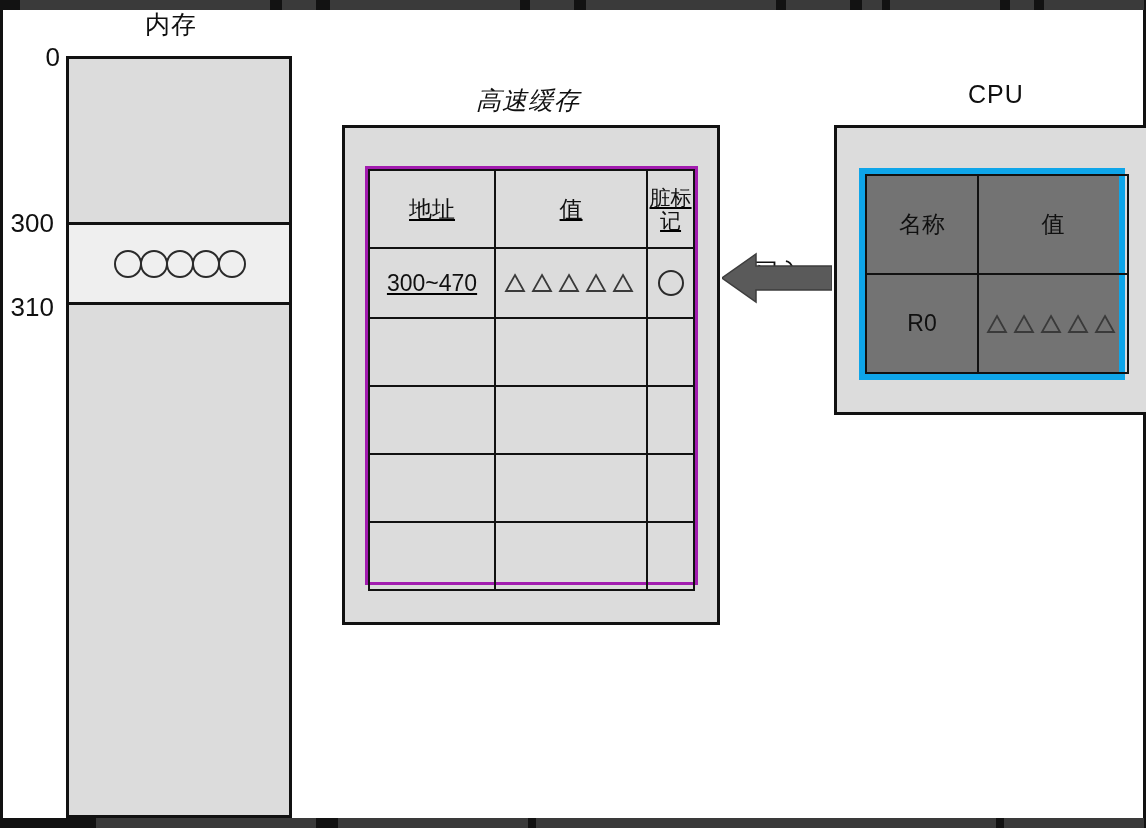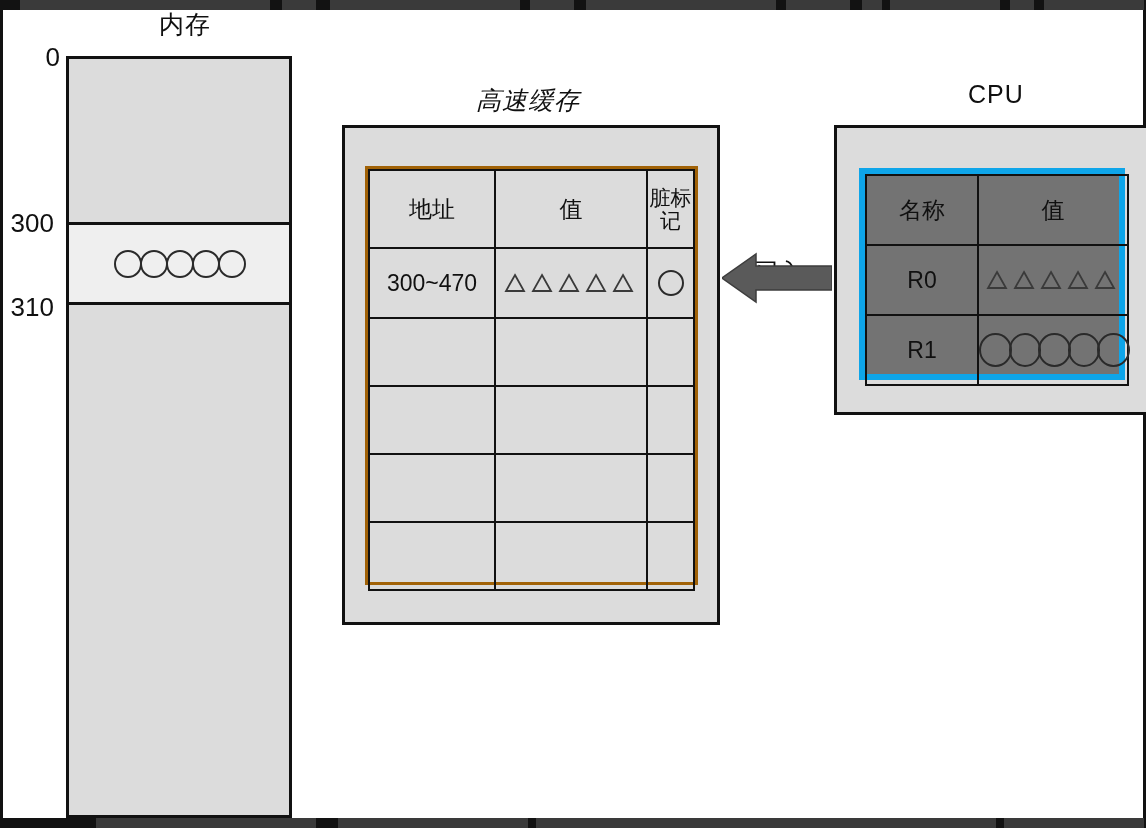--- a/index.html
+++ b/index.html
@@ -129,23 +129,24 @@
     height: 500px;
     border: 3px solid #111111;
     background: #dcdcdc;
   }
   #cache-table {
     position: absolute;
     left: 20px;
     top: 38px;
     width: 333px;
     height: 419px;
-    border: 3px solid #a16207;
+    border: 3px solid #a21caf;
     border-collapse: collapse;
     background: #dcdcdc;
+    text-decoration: underline;
   }
   #cache-table table {
     width: 100%; height: 100%;
     border-collapse: collapse;
     table-layout: fixed;
   }
   #cache-table td {
     border: 2px solid #111111;
     text-align: center;
     vertical-align: middle;
@@ -248,21 +249,21 @@
   <div class="edge-strip" id="strip-bottom">
     <div class="blk" style="left:96px;width:220px;"></div>
     <div class="blk" style="left:338px;width:190px;"></div>
     <div class="blk" style="left:536px;width:460px;"></div>
     <div class="blk" style="left:1004px;width:140px;"></div>
   </div>
 
   <div class="frame-line" id="frame-left"></div>
   <div class="frame-line" id="frame-right"></div>
 
-  <div class="title" id="memory-title" style="left:159px;top:8px;text-align:center;">内存</div>
+  <div class="title" id="memory-title" style="left:145px;top:8px;text-align:center;">内存</div>
 
   <div class="addr-tick" id="tick-0">0</div>
   <div class="addr-tick" id="tick-300">300</div>
   <div class="addr-tick" id="tick-310">310</div>
 
   <div id="memory-column">
     <div class="mem-seg" id="mem-seg-top"></div>
     <div class="mem-seg" id="mem-seg-hot">
       <div class="sym-row">
         <span class="circle-sm"></span>
@@ -390,31 +391,19 @@
                     </svg>
                   </span>
               <span class="tri">
                     <svg width="22" height="20" viewBox="0 0 22 20">
                       <polygon points="11,2 20,18 2,18" fill="none" stroke="#3a3a3a" stroke-width="1.8"></polygon>
                     </svg>
                   </span>
             </div>
           </td>
         </tr>
-        <tr>
-          <td class="k-name">R1</td>
-          <td class="k-val">
-            <div class="cell-inner">
-              <span class="circle-md"></span>
-              <span class="circle-md"></span>
-              <span class="circle-md"></span>
-              <span class="circle-md"></span>
-              <span class="circle-md"></span>
-            </div>
-          </td>
-        </tr>
       </tbody>
         </table>
     </div>
   </div>
 
 
 </div>
 
 </body></html>

